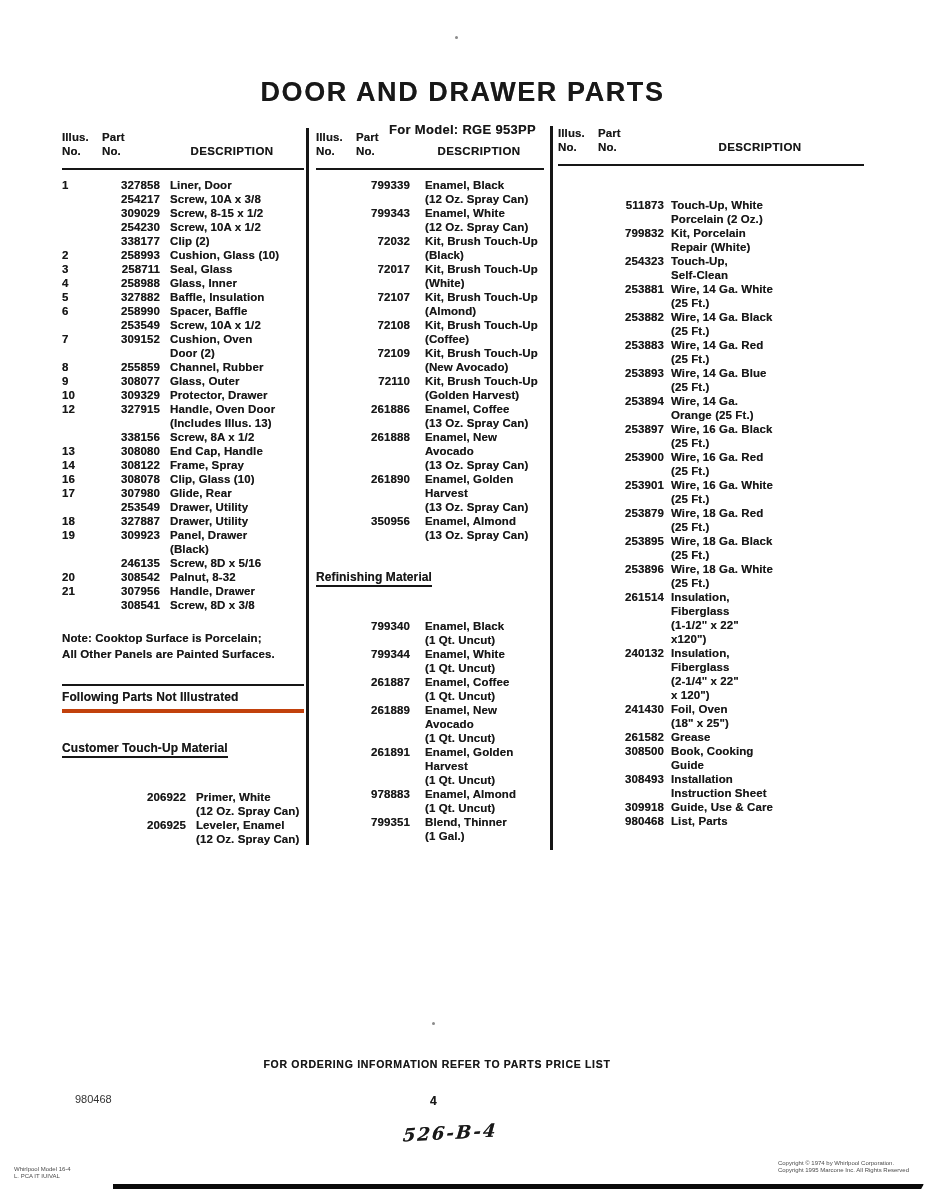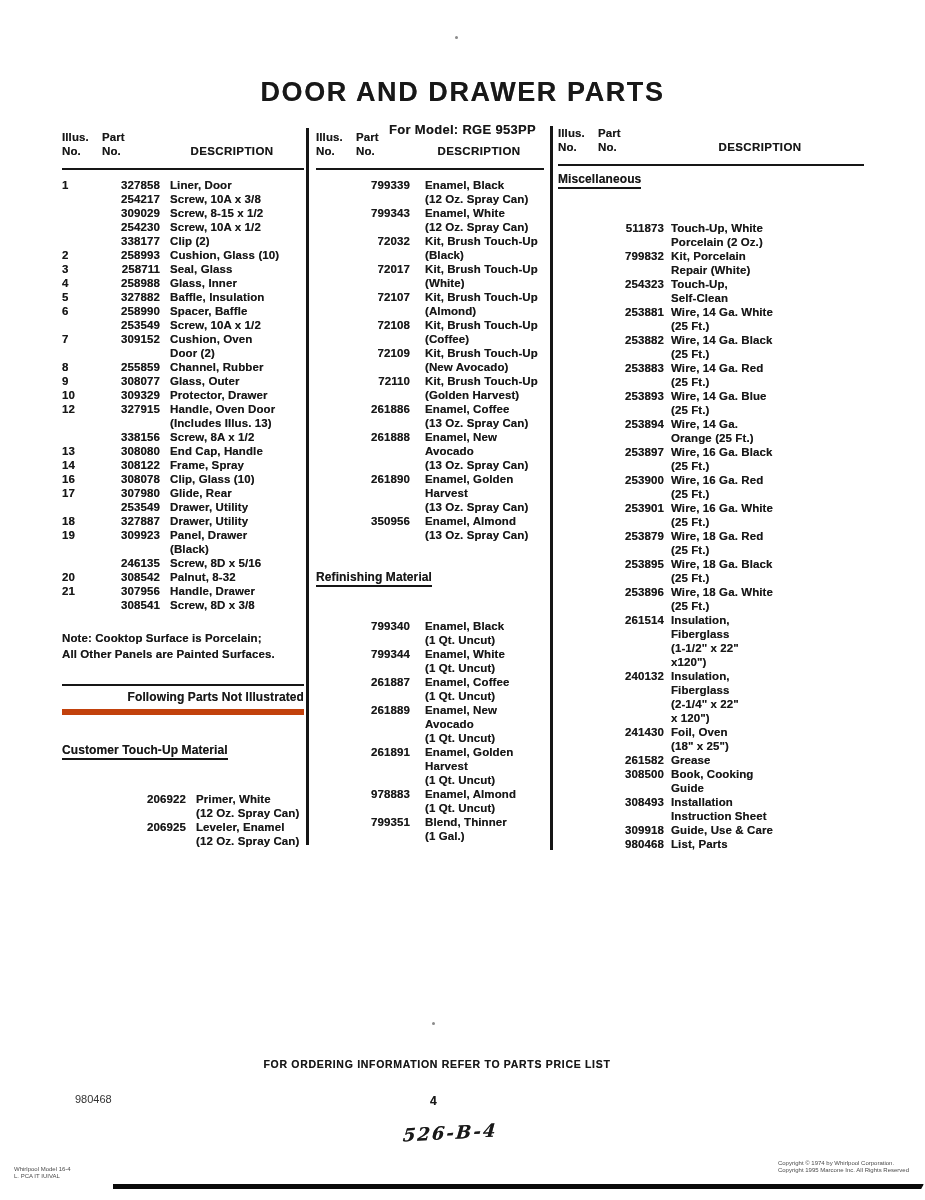--- a/index.html
+++ b/index.html
@@ -24,22 +24,22 @@
   .prow{display:flex;align-items:flex-start;}
   .c-illus{width:40px;flex:none;}
   .c-part{width:58px;flex:none;text-align:right;}
   .c-desc{flex:1;margin-left:10px;white-space:pre-line;}
   #col2 .c-illus,#col3 .c-illus{width:0;}
   #col2 .c-part{width:94px;}
   #col2 .c-desc{margin-left:15px;}
   #col3 .c-part{width:106px;}
   #col3 .c-desc{margin-left:7px;}
   .note{margin-top:18px;line-height:16px;}
-  .banner{margin-top:22px;border-top:2px solid #161616;border-bottom:6px solid #c2410c;
-          text-align:right;padding:4px 0 5px;font-size:12px;}
+  .banner{margin-top:22px;border-top:2px solid #161616;border-bottom:4px solid #c2410c;
+          text-align:left;padding:4px 0 5px;font-size:12px;}
   .sec-head{display:inline-block;border-bottom:2px solid #161616;padding-bottom:1px;
             margin-top:28px;font-size:12px;}
   #col3 .sec-head{margin-top:6px;}
   .sec-rows{margin-top:32px;}
   .indent .prow{padding-left:26px;}
   .foot-notice{position:absolute;left:232px;top:1058px;width:410px;text-align:center;
                font-size:10.5px;letter-spacing:.7px;}
   .foot-doc{position:absolute;left:75px;top:1093px;font-size:11px;font-weight:400;
             text-shadow:none;color:#333;}
   .foot-page{position:absolute;left:430px;top:1094px;font-size:12px;}
@@ -381,23 +381,20 @@
   </div>
 
   <div class="col" id="col3">
     <div class="phead">
       <span class="h-illus">Illus.
 No.</span>
       <span class="h-part">Part
 No.</span>
       <span class="h-desc">DESCRIPTION</span>
     </div>
-    <div>
-      <span class="sec-head">Miscellaneous</span>
-    </div>
     <div class="sec-rows">
         <div class="prow">
           <span class="c-illus"></span>
           <span class="c-part">511873</span>
           <span class="c-desc">Touch-Up, White
 Porcelain (2 Oz.)</span>
         </div>
         <div class="prow">
           <span class="c-illus"></span>
           <span class="c-part">799832</span>

